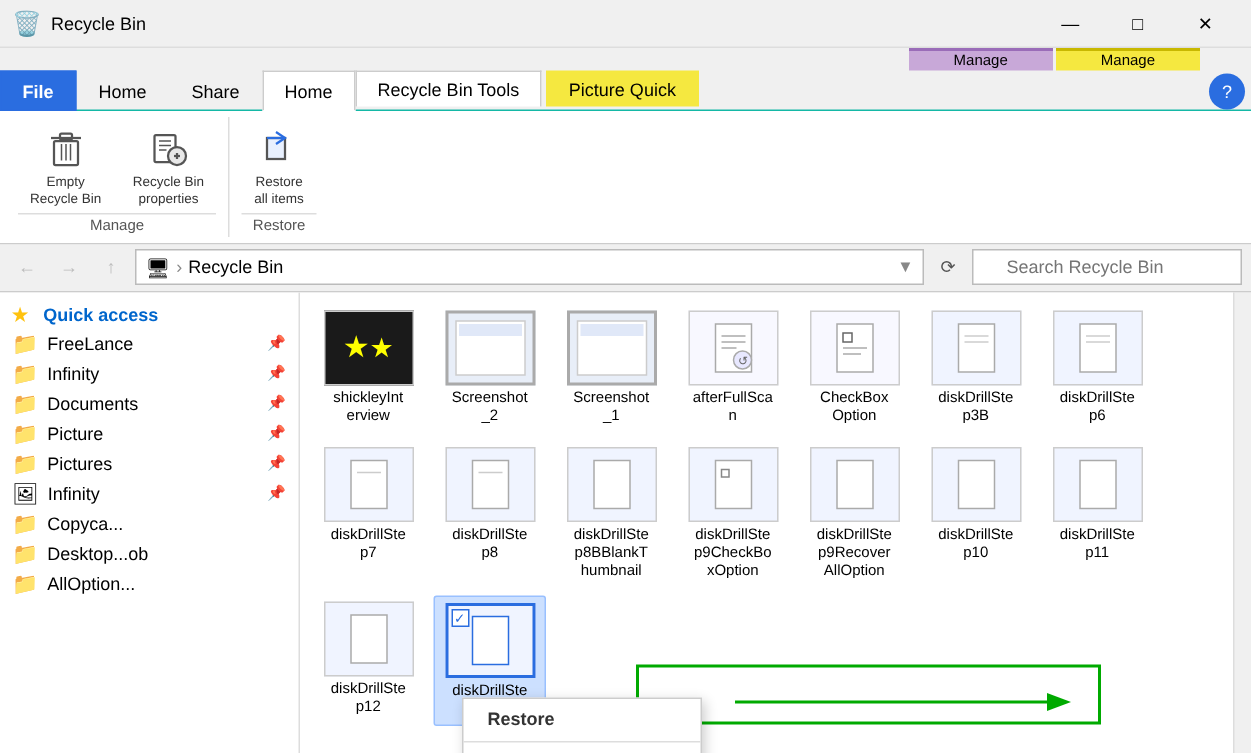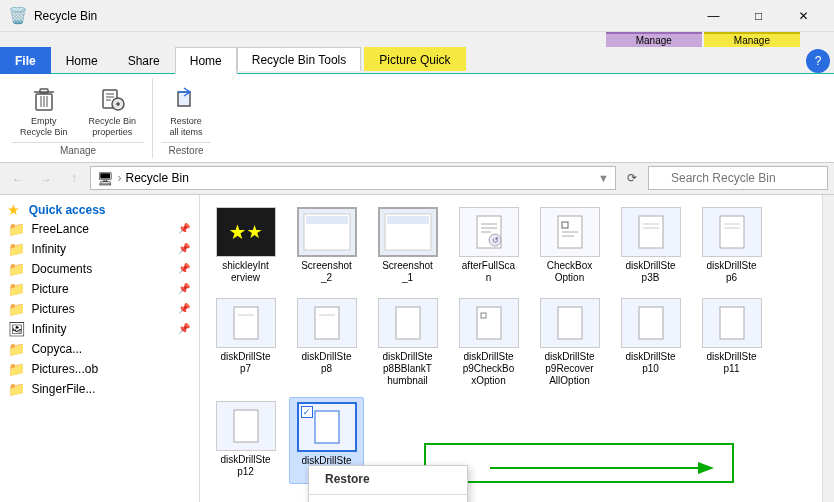--- a/index.html
+++ b/index.html
@@ -311,25 +311,25 @@
       <span style="font-size:14px;">🖼</span>
       <span>Infinity</span>
       <span class="pin-icon">📌</span>
     </div>
     <div class="sidebar-item">
       <span class="folder-icon">📁</span>
       <span>Copyca...</span>
     </div>
     <div class="sidebar-item">
       <span class="folder-icon">📁</span>
-      <span>Pictures...ob</span>
-    </div>
-    <div class="sidebar-item">
-      <span class="folder-icon">📁</span>
-      <span>SingerFile...</span>
+      <span>Desktop...ob</span>
+    </div>
+    <div class="sidebar-item">
+      <span class="folder-icon">📁</span>
+      <span>AllOption...</span>
     </div>
   </div>
 
   <div class="content-area" style="position:relative;">
     <div class="files-grid">
 
       <div class="file-item">
         <div class="file-thumb thumb-video" style="background:#1a1a1a;display:flex;align-items:center;justify-content:center;">
           <span style="color:yellow;font-size:20px;">★</span>
         </div>

